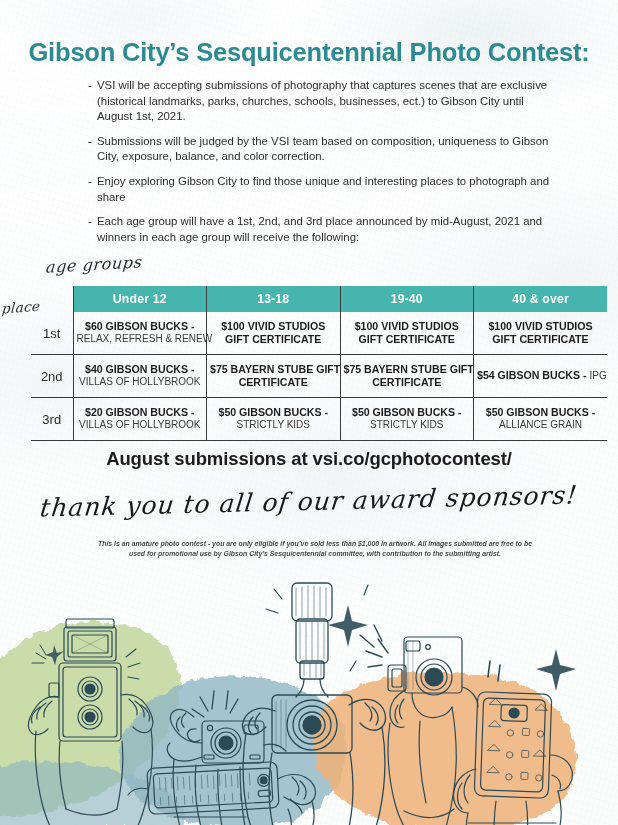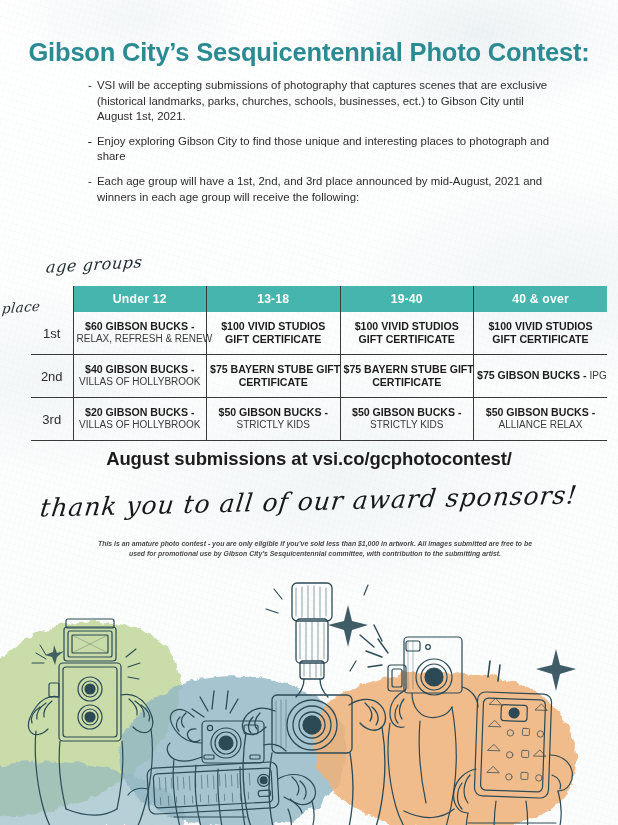--- a/index.html
+++ b/index.html
@@ -252,20 +252,21 @@
   <div class="bullets">
     <div class="bullet">
       <span class="dash">-</span>
       <span>VSI will be accepting submissions of photography that captures scenes that are exclusive (historical landmarks, parks, churches, schools, businesses, ect.) to Gibson City until August 1st, 2021.</span>
     </div>
     <div class="bullet">
       <span class="dash">-</span>
     </div>
     <div class="bullet">
       <span class="dash">-</span>
+      <span>Submissions will be judged by the VSI team based on composition, uniqueness to Gibson City, exposure, balance, and color correction.</span>
     </div>
     <div class="bullet">
       <span class="dash">-</span>
       <span>Enjoy exploring Gibson City to find those unique and interesting places to photograph and share</span>
     </div>
     <div class="bullet">
       <span class="dash">-</span>
       <span>Each age group will have a 1st, 2nd, and 3rd place announced by mid-August, 2021 and winners in each age group will receive the following:</span>
     </div>
   </div>
@@ -322,41 +323,41 @@
           </td>
           <td class="prize">
             <span class="p-line1">$75 BAYERN STUBE GIFT</span>
             <span class="p-line1">CERTIFICATE</span>
           </td>
           <td class="prize">
             <span class="p-line1">$75 BAYERN STUBE GIFT</span>
             <span class="p-line1">CERTIFICATE</span>
           </td>
           <td class="prize">
-            <span class="p-line1"><span>$75 GIBSON BUCKS -</span>&nbsp;<span class="p-inline">IPG</span></span>
+            <span class="p-line1"><span>$54 GIBSON BUCKS -</span>&nbsp;<span class="p-inline">IPG</span></span>
           </td>
         </tr>
 
         <tr class="row-3rd">
           <td class="place-cell">3rd</td>
           <td class="prize">
             <span class="p-line1">$20 GIBSON BUCKS -</span>
             <span class="p-line2">VILLAS OF HOLLYBROOK</span>
           </td>
           <td class="prize">
             <span class="p-line1">$50 GIBSON BUCKS -</span>
             <span class="p-line2">STRICTLY KIDS</span>
           </td>
           <td class="prize">
             <span class="p-line1">$50 GIBSON BUCKS -</span>
             <span class="p-line2">STRICTLY KIDS</span>
           </td>
           <td class="prize">
             <span class="p-line1">$50 GIBSON BUCKS -</span>
-            <span class="p-line2">ALLIANCE RELAX</span>
+            <span class="p-line2">ALLIANCE GRAIN</span>
           </td>
         </tr>
 
       </tbody>
     </table>
   </div>
 
   <div class="cta">August submissions at vsi.co/gcphotocontest/</div>
   <div class="thankyou">thank you to all of our award sponsors!</div>
   <div class="disclaimer">This is an amature photo contest - you are only eligible if you’ve sold less than $1,000 in artwork. All images submitted are free to be used for promotional use by Gibson City’s Sesquicentennial committee, with contribution to the submitting artist.</div>

